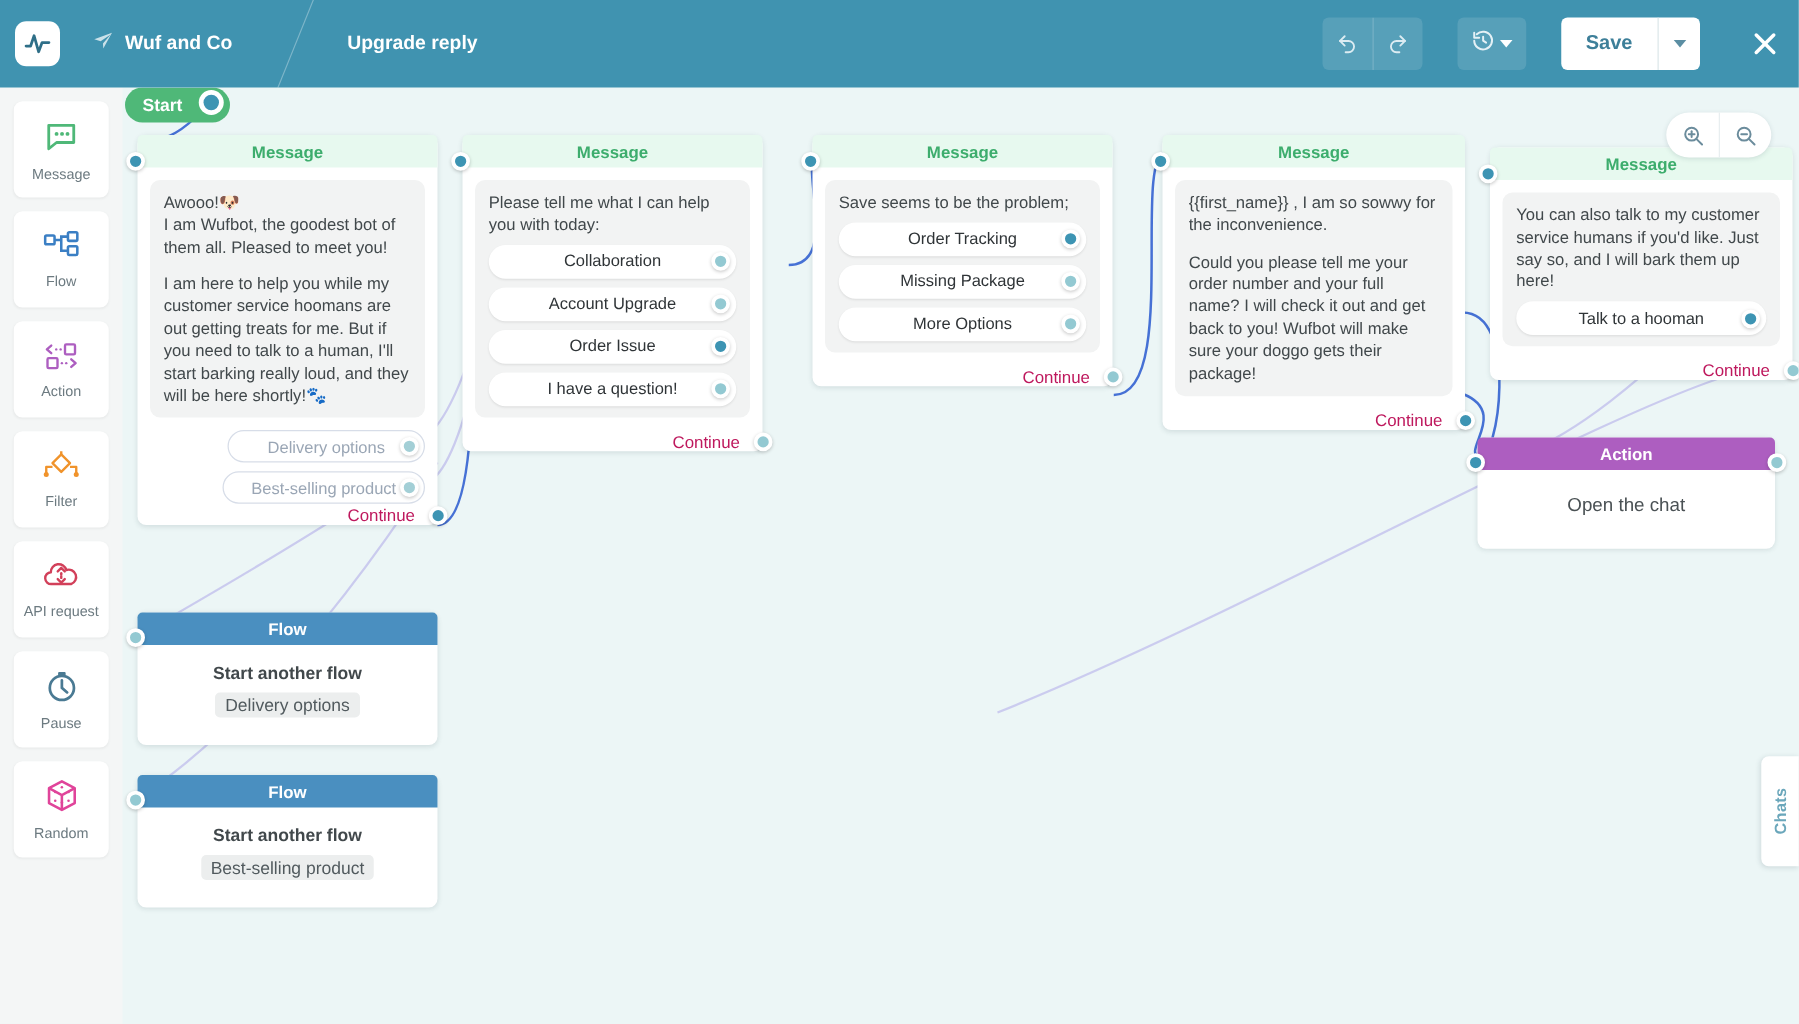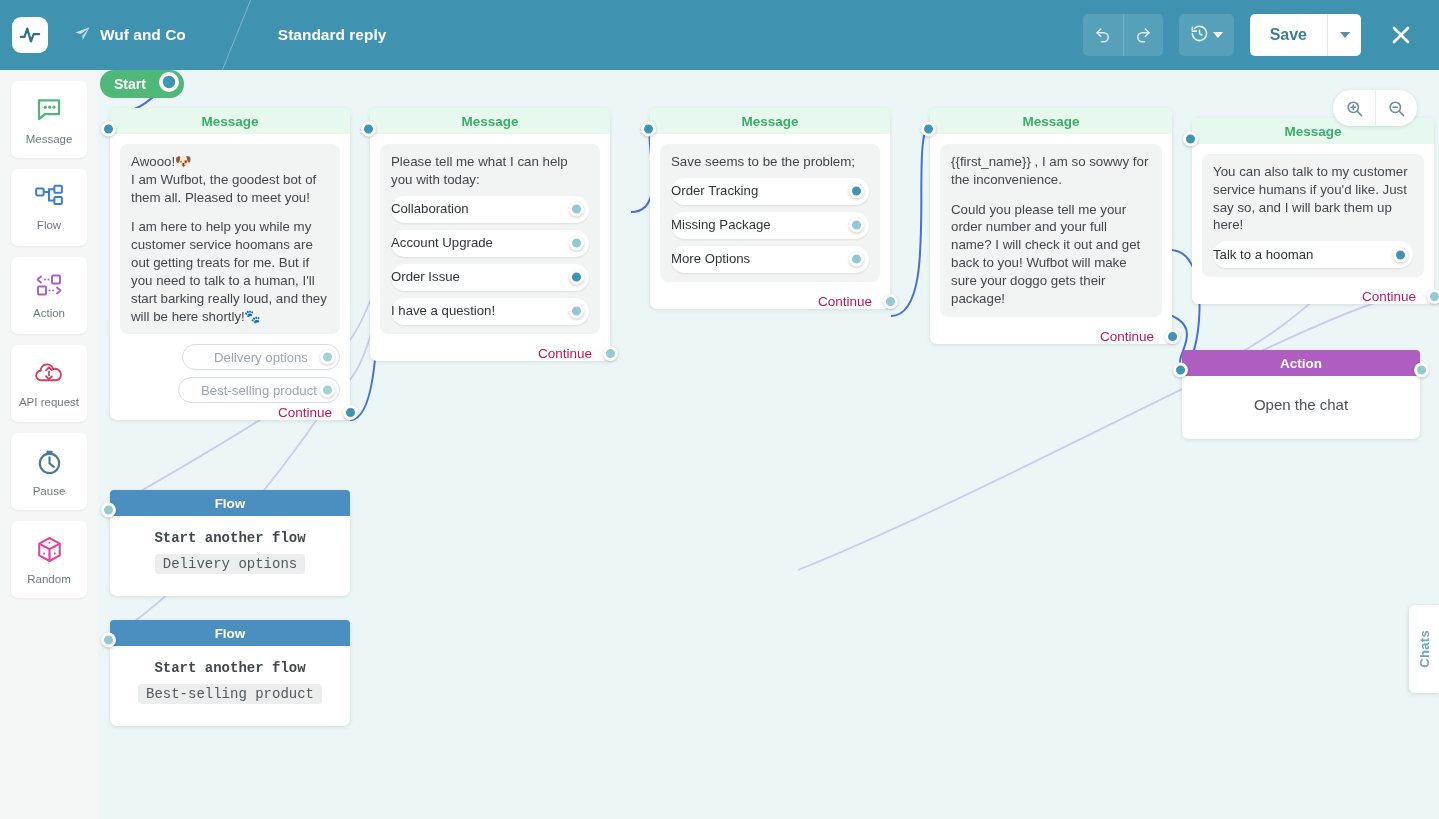--- a/index.html
+++ b/index.html
@@ -34,21 +34,21 @@
   }
   .crumb-sep::after {
     content: ""; position: absolute; left: -16px; top: -16px;
     width: 44px; height: 102px;
     border-right: 1.5px solid rgba(255,255,255,.32);
     transform: skewX(-22deg);
   }
   .send-icon { display: block; }
   .topbar-right {
     margin-left: auto; display: flex; align-items: center;
-    gap: 16px; padding-right: 18px;
+    gap: 28px; padding-right: 7px;
   }
   .btn-group {
     display: flex; background: rgba(255,255,255,.12);
     border-radius: 5px; overflow: hidden;
   }
   .icon-btn {
     width: 40px; height: 42px; display: flex;
     align-items: center; justify-content: center;
     cursor: pointer; border: none; background: transparent;
   }
@@ -137,21 +137,21 @@
   .bubble {
     margin: 10px; background: #f2f3f3; border-radius: 8px;
     padding: 9px 11px;
     font-size: 13.3px; line-height: 1.34; color: #41484b;
   }
   .bubble p + p { margin-top: 12px; }
 
   .qr {
     background: #fff; border-radius: 16px; height: 27px;
     margin-top: 7px; display: flex; align-items: center;
-    position: relative;
+    justify-content: center; position: relative;
     font-size: 13.2px; color: #2f3437;
     box-shadow: 0 1px 2px rgba(0,0,0,.09);
     cursor: pointer;
   }
   .ghost-pill {
     border: 1px solid #d7dde8; background: #fff; border-radius: 16px;
     height: 26px; margin: 7px 10px 0 auto; width: 158px;
     display: flex; align-items: center; justify-content: center;
     position: relative; font-size: 13.2px; color: #9aa6b5;
     cursor: pointer;
@@ -169,21 +169,21 @@
   .dot-l { left: -9px; top: 50%; transform: translateY(-50%); }
 
   .continue {
     display: flex; align-items: center; justify-content: flex-end;
     gap: 12px; padding: 2px 18px 0 0; position: relative;
     font-size: 13.5px; color: #be185d;
   }
   .continue .dot { right: -8px; }
 
   .node-body-center {
-    padding: 14px 12px 22px 12px; text-align: center; font-family: Liberation Mono, monospace;
+    padding: 14px 12px 22px 12px; text-align: center;
   }
   .flow-title { font-size: 14px; font-weight: bold; color: #41484b; }
   .flow-tag {
     display: inline-block; margin-top: 8px;
     background: #eceeee; border-radius: 4px;
     padding: 2px 8px; font-size: 14px; color: #515a5e;
   }
   .action-text { font-size: 15px; color: #4a5154; padding: 20px 0 26px 0; text-align: center; }
 
   
@@ -227,21 +227,21 @@
     <div class="crumb">
       <span class="send-icon">
         <svg width="17" height="17" viewBox="0 0 24 24" fill="rgba(255,255,255,.72)">
           <path d="M22 3 2 10.5l7.2 2.3L20.5 5.2 11.8 15.2l.4 5.8z"></path>
         </svg>
       </span>
       <span>Wuf and Co</span>
     </div>
     <div class="crumb-sep"></div>
     <div class="crumb">
-      <span>Standard reply</span>
+      <span>Upgrade reply</span>
     </div>
   </div>
 
   <div class="topbar-right">
     <div class="btn-group">
       <button class="icon-btn">
         <svg width="18" height="18" viewBox="0 0 24 24" fill="none" stroke="#dcecf2" stroke-width="2" stroke-linecap="round" stroke-linejoin="round">
           <path d="M9 14 4 9l5-5"></path>
             <path d="M4 9h9a6 6 0 0 1 0 12h-3"></path>
         </svg>
@@ -316,20 +316,31 @@
         <rect x="19" y="2.5" width="8" height="8" rx="1"></rect>
         <rect x="5" y="13.5" width="8" height="8" rx="1"></rect>
         <circle cx="16.5" cy="17.5" r=".95" fill="#ad5ec0" stroke="none"></circle>
         <circle cx="20" cy="17.5" r=".95" fill="#ad5ec0" stroke="none"></circle>
         <polyline points="24,14.5 27.5,17.5 24,20.5"></polyline>
       </svg>
     </span>
     <span class="side-label">Action</span>
   </div>
 
+  <div class="side-item">
+    <span>
+      <svg width="34" height="26" viewBox="0 0 34 24" fill="none" stroke="#f0932b" stroke-width="1.9" stroke-linejoin="round">
+        <path d="M17 2.5l7 7-7 7-7-7z"></path>
+        <path d="M17 2.5V0M10 12.5H5v5M24 12.5h5v5"></path>
+        <circle cx="5" cy="18.5" r="2" fill="#f0932b" stroke="none"></circle>
+        <circle cx="29" cy="18.5" r="2" fill="#f0932b" stroke="none"></circle>
+      </svg>
+    </span>
+    <span class="side-label">Filter</span>
+  </div>
 
   <div class="side-item">
     <span>
       <svg width="30" height="27" viewBox="0 0 26 24" fill="none" stroke="#d2405a" stroke-width="1.7" stroke-linecap="round" stroke-linejoin="round">
         <path d="M6 18a4.2 4.2 0 0 1-.4-8.4A5.6 5.6 0 0 1 16.6 8 4.4 4.4 0 0 1 20 18z"></path>
         <polyline points="10.5,9 13,6.5 15.5,9"></polyline>
         <polyline points="10.5,14.5 13,17 15.5,14.5"></polyline>
         <line x1="13" y1="10.3" x2="13" y2="11.3"></line>
         <line x1="13" y1="12.6" x2="13" y2="13.6"></line>
       </svg>

